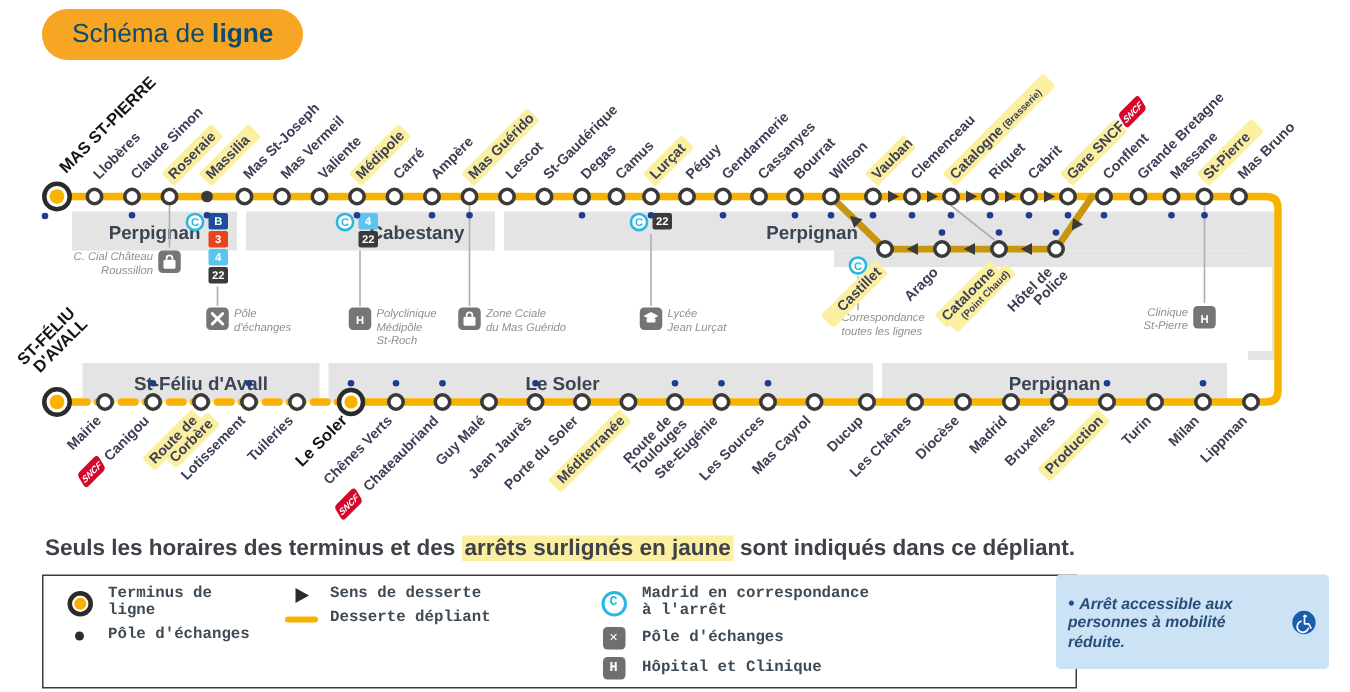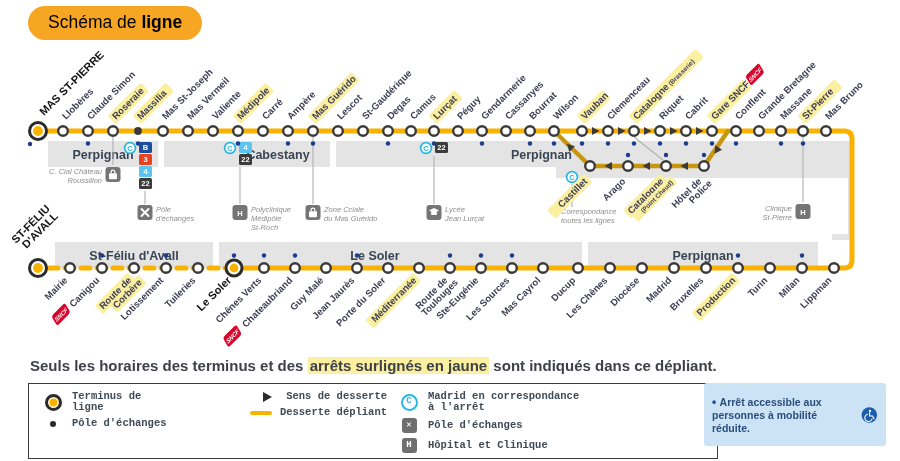--- a/index.html
+++ b/index.html
@@ -9,46 +9,46 @@
   svg text{font-family:"Liberation Sans",sans-serif;}
   .slab{font-weight:bold;font-size:9.5px;fill:#3D3F55;}
   .sub{font-weight:bold;font-size:6.5px;fill:#3D3F55;}
   .zlab{font-weight:bold;font-size:12.5px;fill:#3A4553;}
   .term{font-weight:bold;font-size:11px;fill:#141414;}
   .poit{font-style:italic;font-size:7.5px;fill:#8F8F8F;font-weight:500;}
   .badge-t{font-weight:bold;font-size:7.5px;fill:#fff;}
   .c-t{font-weight:bold;font-size:7.5px;fill:#29B7E0;}
   .sncf-t{font-weight:bold;font-style:italic;font-size:6px;fill:#fff;}
 
-  .title-pill{position:absolute;left:28px;top:6px;background:#F6A623;color:#000000;
+  .title-pill{position:absolute;left:28px;top:6px;background:#F6A623;color:#0c4a6e;
      border-radius:18px;padding:6px 20px 7px;font-size:17.5px;z-index:5;}
   .note{position:absolute;left:30px;top:357px;font-size:15px;font-weight:bold;color:#3E4147;}
   .note mark{background:#FBEFA1;color:#3E4147;padding:0 2px;}
 
   .legend-box{position:absolute;left:28px;top:383px;width:664px;height:60px;
      border:1.5px solid #3C3C3C;background:#fff;display:flex;gap:10px;padding:7px 12px;}
   .leg-col{display:flex;flex-direction:column;justify-content:flex-start;gap:5px;font-family:Liberation Mono, monospace;}
-  .leg-col.c1{width:138px;}.leg-col.c2{width:198px;align-items:flex-end;}.leg-col.c3{width:186px;}.leg-col.c4{width:118px;}
+  .leg-col.c1{width:138px;}.leg-col.c2{width:198px;}.leg-col.c3{width:186px;}.leg-col.c4{width:118px;}
   .leg-item{display:flex;align-items:center;gap:7px;font-size:10.5px;font-weight:bold;color:#3E4A55;line-height:1.05;}
   .leg-sym{width:24px;min-width:24px;display:flex;align-items:center;justify-content:center;}
   .sym-terminus{width:11px;height:11px;border-radius:50%;background:#F9B200;
      border:3px solid #2B2B2B;box-shadow:inset 0 0 0 1.5px #fff;}
   .sym-stop{width:9px;height:9px;border-radius:50%;background:#fff;border:2.5px solid #2B2B2B;}
   .sym-dot{width:6px;height:6px;border-radius:50%;background:#2B2B2B;}
   .sym-arrow{width:0;height:0;border-left:9px solid #2B2B2B;border-top:5px solid transparent;border-bottom:5px solid transparent;}
   .sym-solid{width:22px;height:4px;background:#F9B200;border-radius:2px;}
   .sym-dotted{width:24px;height:4px;border-radius:2px;
      background:repeating-linear-gradient(90deg,#F9B200 0 4px,transparent 4px 8px);}
   .sym-c{width:13px;height:13px;border-radius:50%;border:2px solid #29B7E0;color:#29B7E0;
      font-size:9px;font-weight:bold;display:flex;align-items:center;justify-content:center;background:#fff;}
   .sym-box{width:15px;height:15px;border-radius:3px;background:#6F6F6F;color:#fff;
      display:flex;align-items:center;justify-content:center;font-weight:bold;font-size:9px;}
   .access-box{position:absolute;left:704px;top:383px;width:166px;height:63px;background:#CBE3F4;
      border-radius:3px;display:flex;align-items:center;gap:6px;padding:0 8px;}
-  .access-text{font-size:10.5px;font-weight:bold;color:#2A4D7B;line-height:1.2;}
+  .access-text{font-size:10.5px;font-weight:bold;color:#2A4D7B;line-height:1.2;font-style:italic;}
   .access-text .bdot{color:#1D4E9E;font-size:12px;}
 </style>
 </head>
 <body>
 
 <svg id="map" width="900" height="355" viewBox="0 0 900 355">
     <rect x="48" y="141" width="110" height="26" fill="#E4E4E4"></rect>
     <rect x="164" y="141" width="166" height="26" fill="#E4E4E4"></rect>
     <rect x="336" y="141" width="516" height="26" fill="#E4E4E4"></rect>
     <rect x="556" y="167" width="296" height="11" fill="#E4E4E4"></rect>

